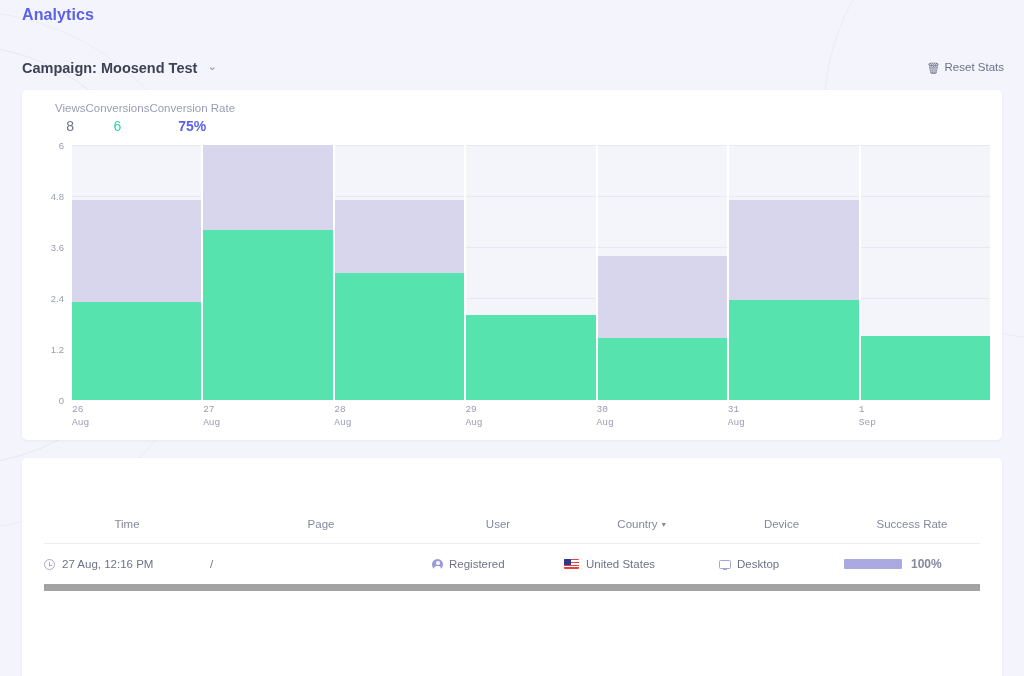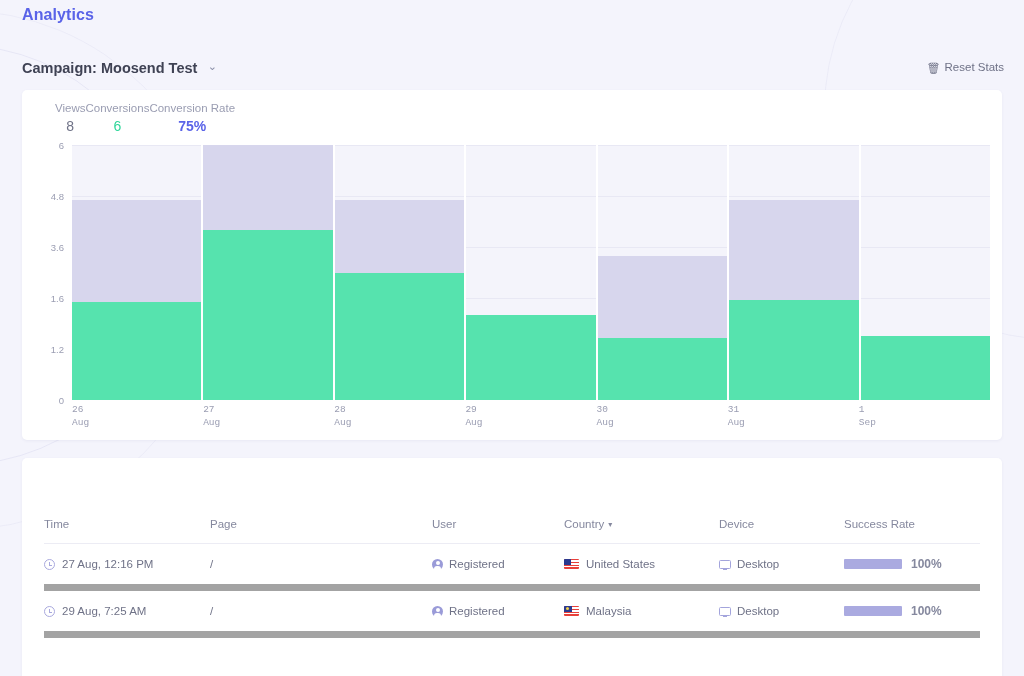--- a/index.html
+++ b/index.html
@@ -255,21 +255,21 @@
     left: 22px;
     top: 60px;
     width: 936px;
     border-collapse: collapse;
     table-layout: fixed;
   }
   table.conv-table th {
     font-size: 11.5px;
     font-weight: normal;
     color: #85889e;
-    text-align: left;
+    text-align: center;
     padding: 0 0 13px 0;
     border-bottom: 1px solid #ececf4;
   }
   table.conv-table td {
     font-size: 11.5px;
     color: #6f7287;
     padding: 13px 0;
     border-bottom: 7px solid #a3a3a3;
     white-space: nowrap;
   }
@@ -452,21 +452,21 @@
       <div class="stat-label">Conversion Rate</div>
       <div class="stat-value">75%</div>
     </div>
   </div>
 
 
   <div class="plot-wrap">
     <div class="y-axis" id="y-axis">
         <div class="y-tick" style="top: 255px;">0</div>
         <div class="y-tick" style="top: 204px;">1.2</div>
-        <div class="y-tick" style="top: 153px;">1.6</div>
+        <div class="y-tick" style="top: 153px;">2.4</div>
         <div class="y-tick" style="top: 102px;">3.6</div>
         <div class="y-tick" style="top: 51px;">4.8</div>
         <div class="y-tick" style="top: 0px;">6</div>
       </div>
     <div class="plot" id="plot">
       <div id="gridlines">
           <div class="gridline" style="top: 204px;"></div>
           <div class="gridline" style="top: 153px;"></div>
           <div class="gridline" style="top: 102px;"></div>
           <div class="gridline" style="top: 51px;"></div>
@@ -564,28 +564,15 @@
           <td><span class="user-icon"></span><span>Registered</span></td>
           <td><span class="flag flag-us"></span><span>United States</span></td>
           <td><span class="monitor-icon"></span><span>Desktop</span></td>
           <td>
             <div class="rate-cell">
               <div class="rate-bar" style="background: rgb(170, 170, 224);"></div>
               <span class="rate-text">100%</span>
             </div>
           </td>
         </tr>
-        <tr>
-          <td><span class="clock-icon"></span><span>29 Aug, 7:25 AM</span></td>
-          <td>/</td>
-          <td><span class="user-icon"></span><span>Registered</span></td>
-          <td><span class="flag flag-my"></span><span>Malaysia</span></td>
-          <td><span class="monitor-icon"></span><span>Desktop</span></td>
-          <td>
-            <div class="rate-cell">
-              <div class="rate-bar" style="background: rgb(170, 170, 224);"></div>
-              <span class="rate-text">100%</span>
-            </div>
-          </td>
-        </tr>
       </tbody>
   </table>
 </div>
 
 </body></html>

